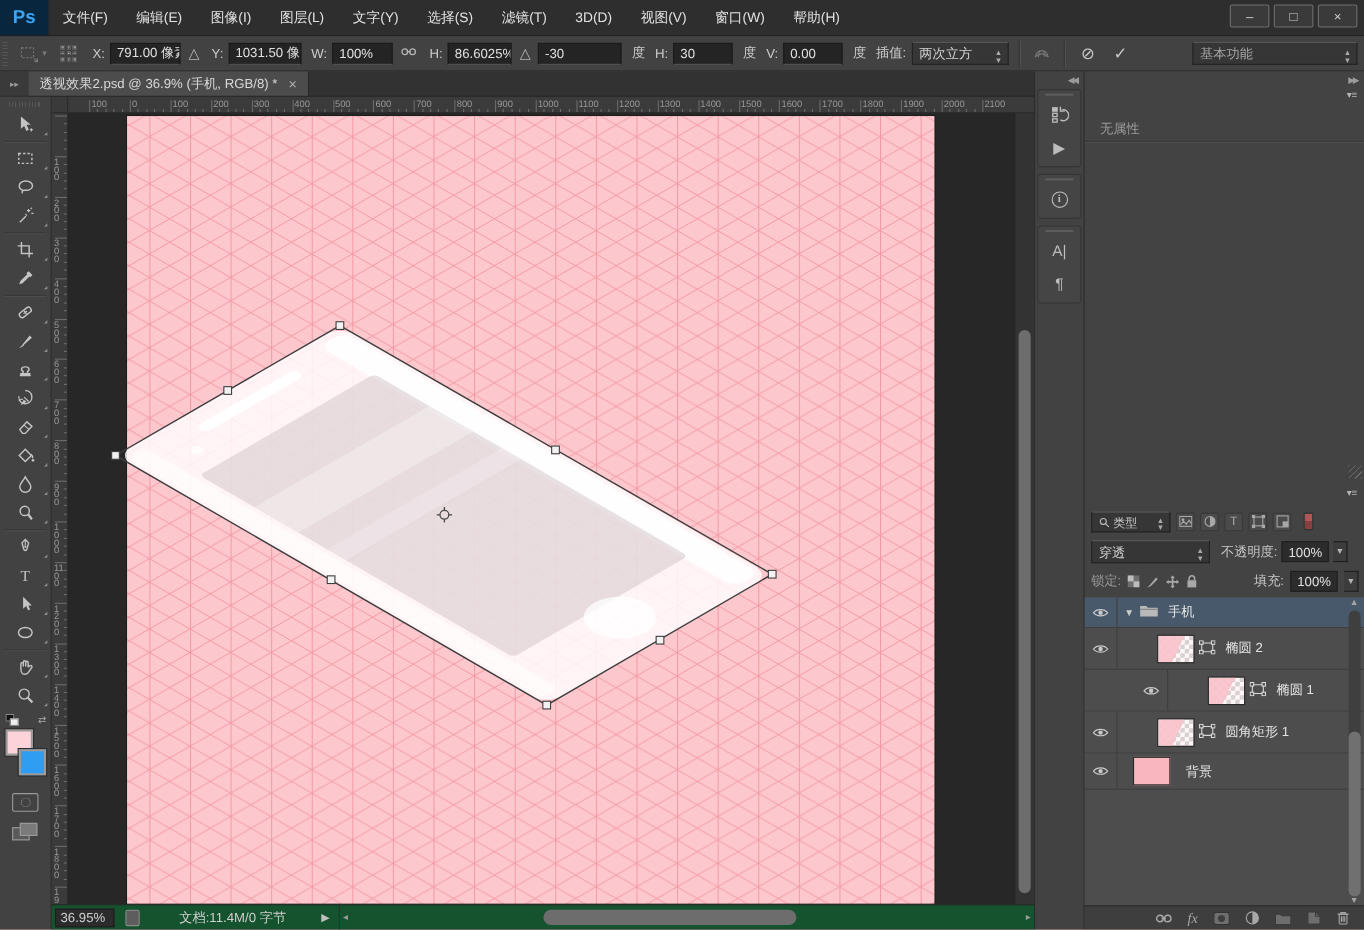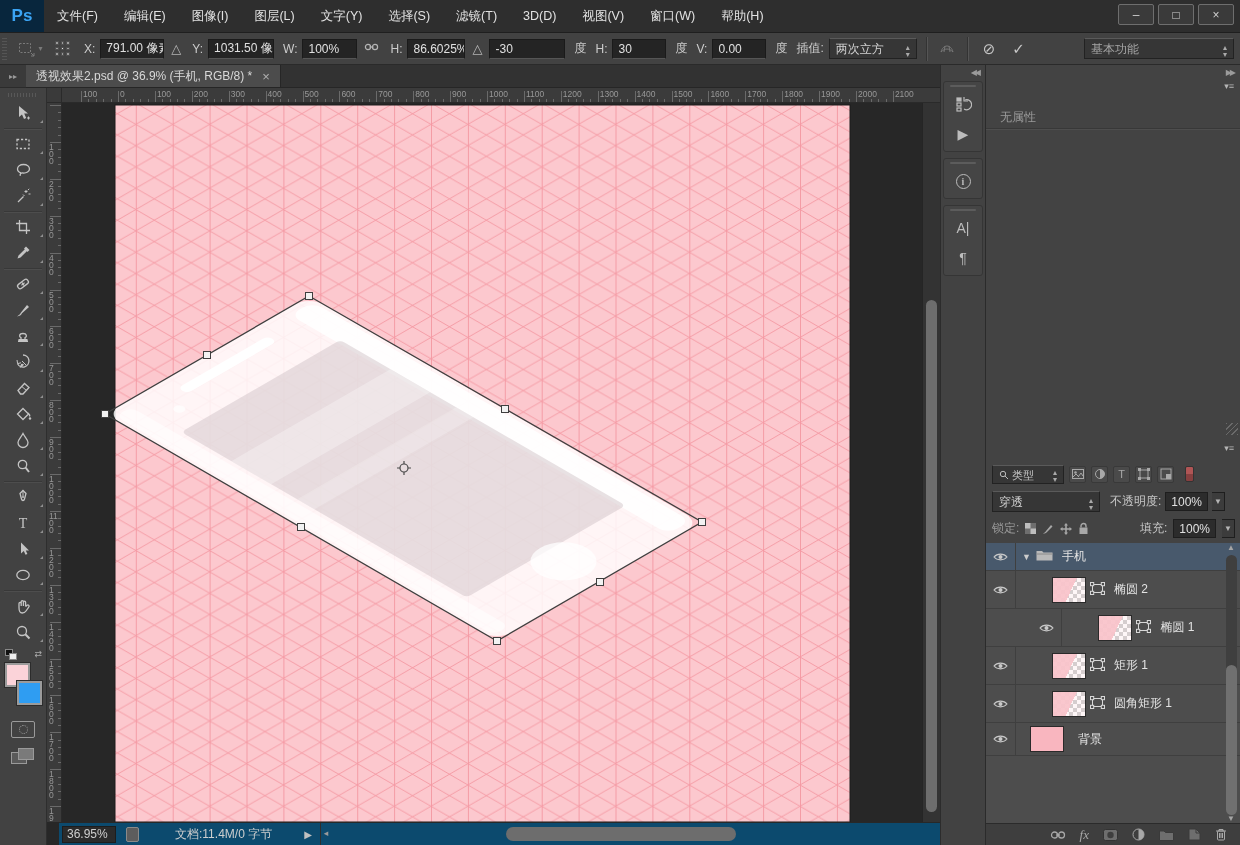--- a/index.html
+++ b/index.html
@@ -74,21 +74,21 @@
   #ruler-corner { left:0; top:0; width:15px; height:15px; background:#3a3a3a; border-right:1px solid #2a2a2a; border-bottom:1px solid #2a2a2a; }
   #h-ruler { left:15px; top:0; width:878px; height:15px; background:#3b3b3b; border-bottom:1px solid #2a2a2a; overflow:hidden; }
   #v-ruler { left:0; top:15px; width:15px; height:719px; background:#3b3b3b; border-right:1px solid #2a2a2a; overflow:hidden; }
   .htick { position:absolute; bottom:0; width:1px; background:#6a6a6a; }
   .vtick { position:absolute; right:0; height:1px; background:#6a6a6a; }
   .hlabel { position:absolute; top:1px; font-size:8.5px; color:#989898; }
   .vlabel { position:absolute; left:2px; font-size:8.5px; color:#989898; line-height:7px; width:9px; word-break:break-all; }
   #viewport { left:15px; top:15px; width:860px; height:719px; background:#272727; overflow:hidden; }
   #v-scrollbar { left:875px; top:15px; width:18px; height:719px; background:#333; border-left:1px solid #252525; }
   #v-thumb { position:absolute; left:3px; width:11px; border-radius:6px; background:#6d6d6d; }
-  #statusrow { left:12px; bottom:0; width:893px; height:23px; background:#0c4a6e; border-top:1px solid #282828;
+  #statusrow { left:0px; bottom:0; width:893px; height:23px; background:#14532d; border-top:1px solid #282828;
                display:flex; align-items:center; }
   #zoom-field { margin-left:3px; width:54px; height:17px; background:#2b2b2b; border:1px solid #1d1d1d;
                 color:#cfcfcf; display:flex; align-items:center; padding:0 4px; }
   #doc-icon { width:13px; height:15px; border:1px solid #8a8a8a; border-radius:2px; margin:0 6px 0 10px; background:#5d5d5d; }
   #doc-info { color:#cfcfcf; margin:0 8px 0 30px; }
   #status-expand { color:#c0c0c0; font-size:10px; margin-left:24px; }
   #h-scroll { position:relative; flex:1; height:100%; margin-left:8px; border-left:1px solid #2e2e2e; }
   #h-thumb { position:absolute; top:4px; height:14px; border-radius:7px; background:#6d6d6d; }
   .scroll-arrow { position:absolute; top:5px; color:#9a9a9a; font-size:9px; }
 
@@ -925,39 +925,20 @@
         <div class="thumb" style="margin-left:36px">
           <div class="shape-fill"></div>
         </div>
             <span class="badge"><svg width="15" height="13" viewBox="0 0 15 13">
             <rect x="2.5" y="2.5" width="10" height="8" rx="1.5" fill="none" stroke="#d8d8d8"></rect>
             <rect x="0.5" y="0.5" width="3.2" height="3.2" fill="#4d4d4d" stroke="#d8d8d8"></rect>
             <rect x="11.3" y="0.5" width="3.2" height="3.2" fill="#4d4d4d" stroke="#d8d8d8"></rect>
             <rect x="0.5" y="9.3" width="3.2" height="3.2" fill="#4d4d4d" stroke="#d8d8d8"></rect>
             <rect x="11.3" y="9.3" width="3.2" height="3.2" fill="#4d4d4d" stroke="#d8d8d8"></rect>
           </svg></span>
-            <span class="lname">矩形 1</span>
-      </div>
-      <div class="lrow" style="height: 38px;">
-        <div class="eye-cell">
-          <svg width="15" height="10" viewBox="0 0 15 10">
-            <path d="M1 5 C4 1.2 11 1.2 14 5 C11 8.8 4 8.8 1 5 Z" fill="none" stroke="#c9c9c9" stroke-width="1.1"></path>
-            <circle cx="7.5" cy="5" r="2" fill="#c9c9c9"></circle>
-          </svg>
-        </div>
-        <div class="thumb" style="margin-left:36px">
-          <div class="shape-fill"></div>
-        </div>
-            <span class="badge"><svg width="15" height="13" viewBox="0 0 15 13">
-            <rect x="2.5" y="2.5" width="10" height="8" rx="1.5" fill="none" stroke="#d8d8d8"></rect>
-            <rect x="0.5" y="0.5" width="3.2" height="3.2" fill="#4d4d4d" stroke="#d8d8d8"></rect>
-            <rect x="11.3" y="0.5" width="3.2" height="3.2" fill="#4d4d4d" stroke="#d8d8d8"></rect>
-            <rect x="0.5" y="9.3" width="3.2" height="3.2" fill="#4d4d4d" stroke="#d8d8d8"></rect>
-            <rect x="11.3" y="9.3" width="3.2" height="3.2" fill="#4d4d4d" stroke="#d8d8d8"></rect>
-          </svg></span>
             <span class="lname">圆角矩形 1</span>
       </div>
       <div class="lrow" style="height: 33px;">
         <div class="eye-cell">
           <svg width="15" height="10" viewBox="0 0 15 10">
             <path d="M1 5 C4 1.2 11 1.2 14 5 C11 8.8 4 8.8 1 5 Z" fill="none" stroke="#c9c9c9" stroke-width="1.1"></path>
             <circle cx="7.5" cy="5" r="2" fill="#c9c9c9"></circle>
           </svg>
         </div>
         <div class="thumb" style="margin-left:14px;background:#f9b6bf"></div>

